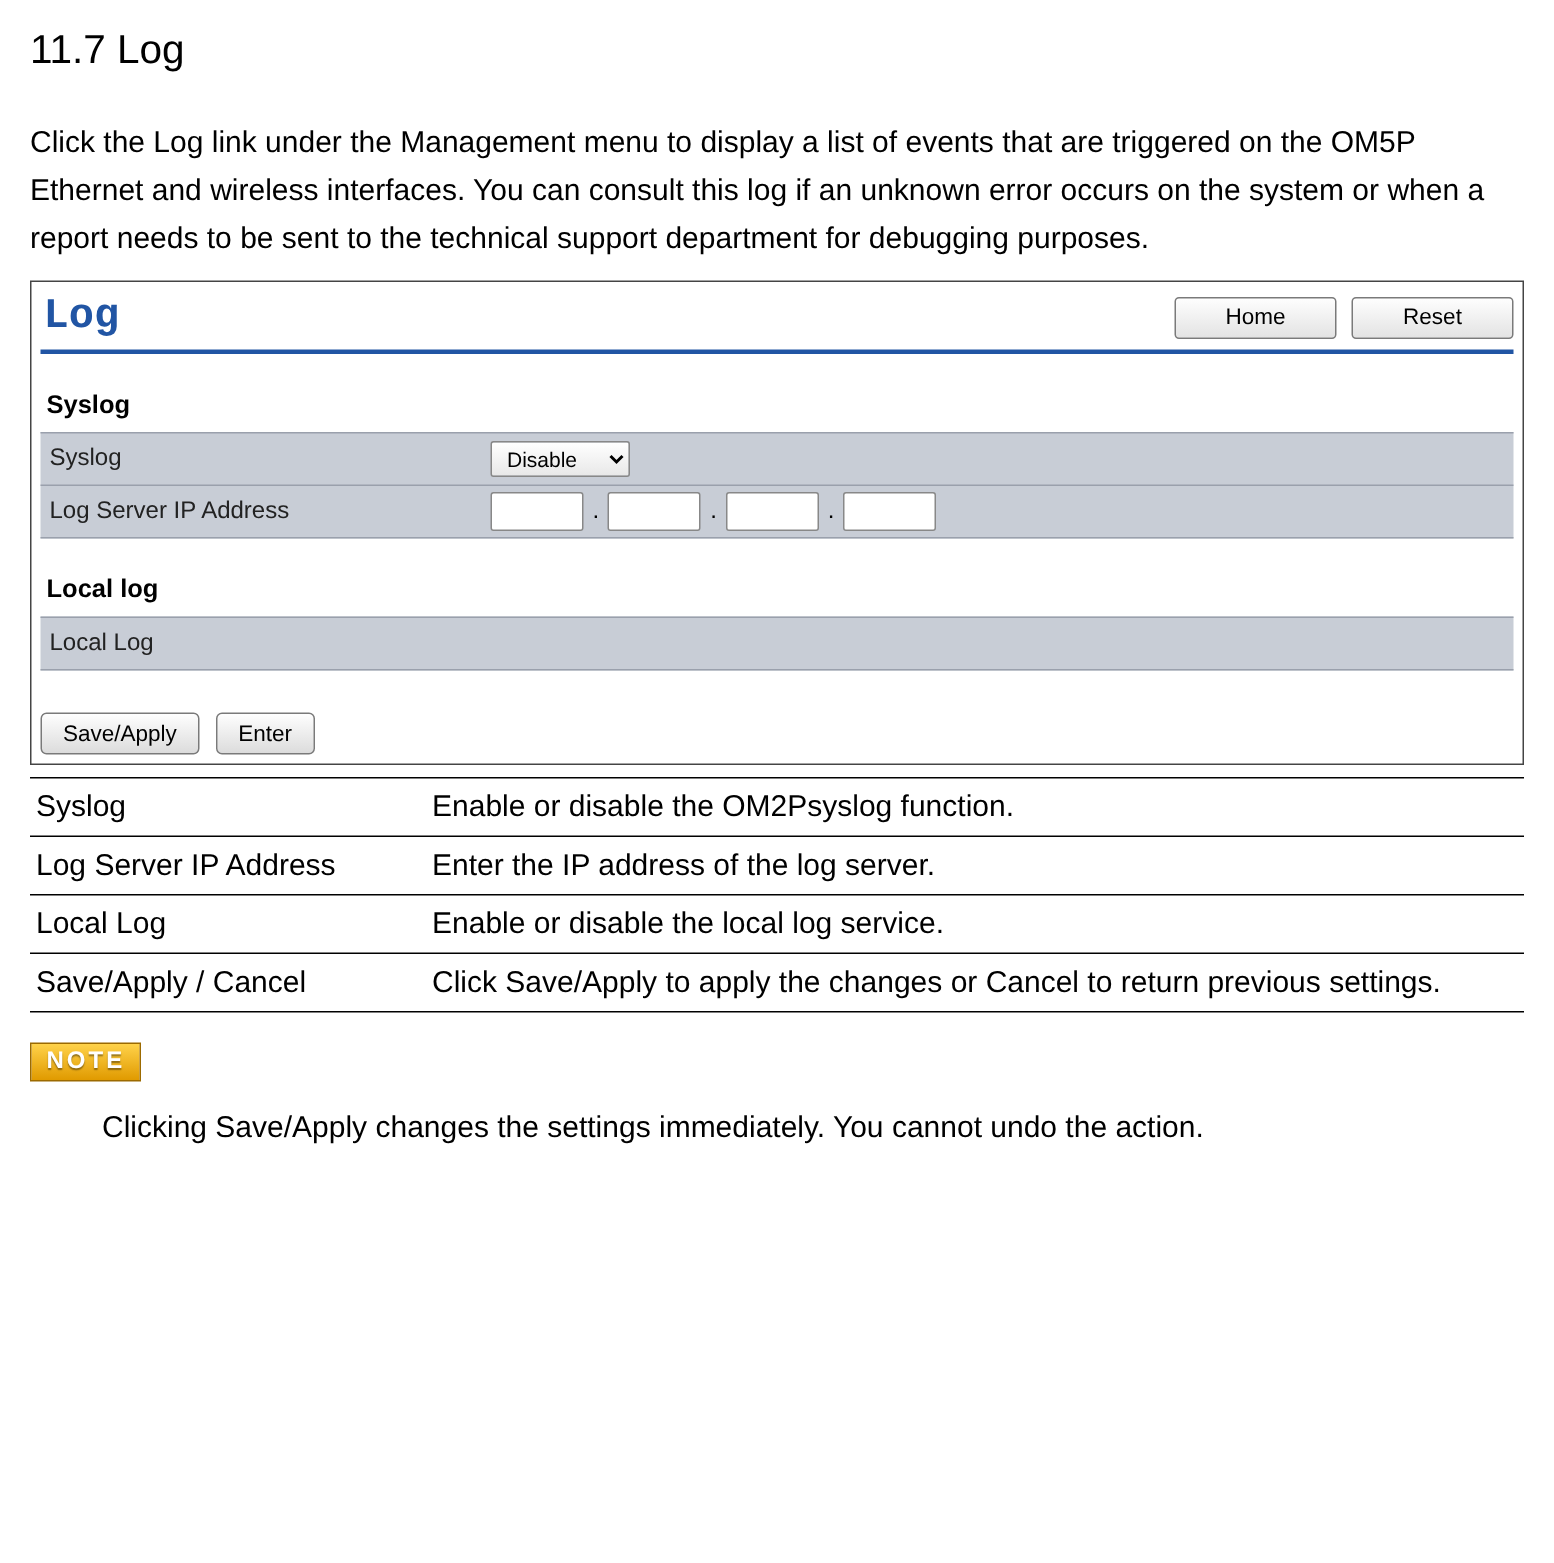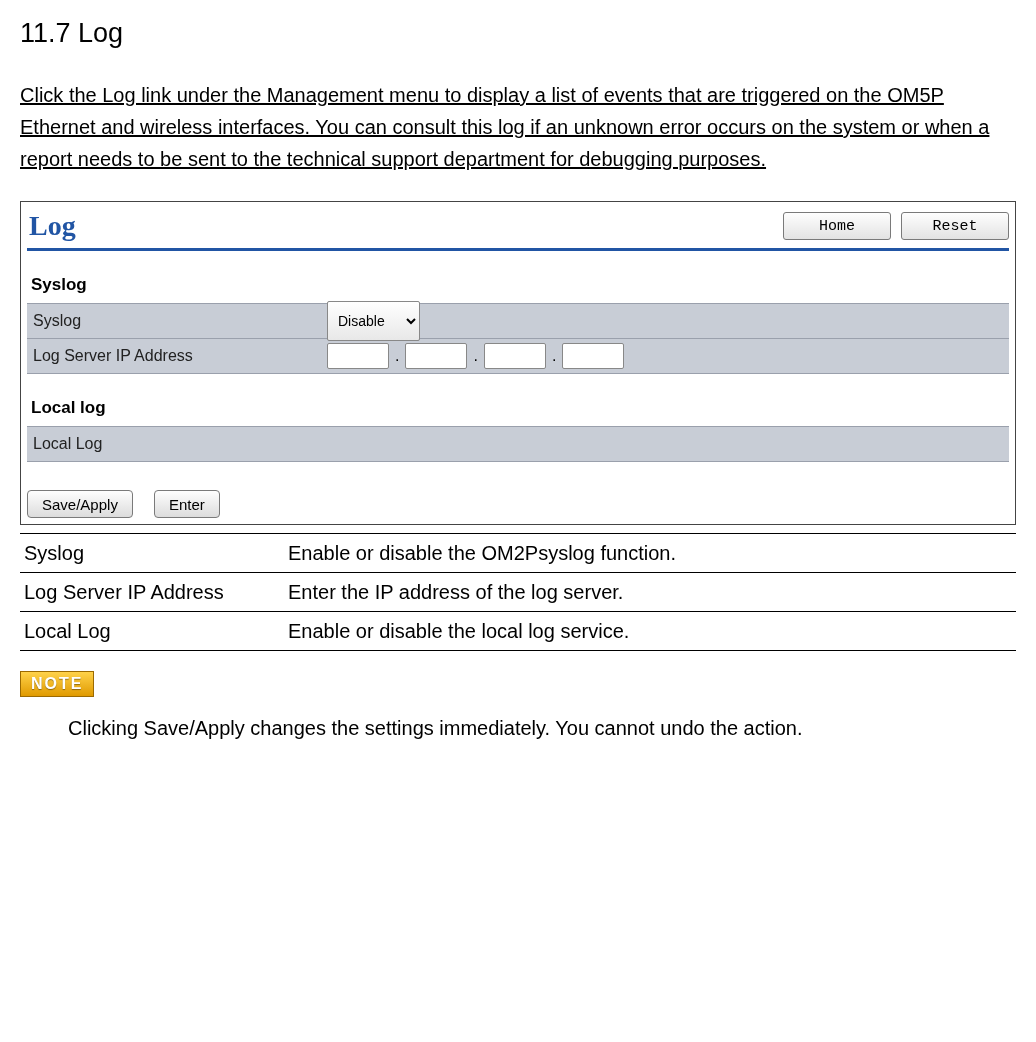--- a/index.html
+++ b/index.html
@@ -9,55 +9,53 @@
     color: #000;
     font-size: 20px;
     width: 996px;
   }
   .section-title {
     font-size: 27px;
     margin-bottom: 30px;
   }
   .intro {
     line-height: 1.6;
-    margin-bottom: 26px;
-    text-decoration: underline;
+    margin-bottom: 12px;
   }
   .screenshot {
     border: 1px solid #444;
     padding: 6px;
     box-sizing: border-box;
     margin-bottom: 8px;
   }
   .ss-header {
     display: flex;
     align-items: center;
     justify-content: space-between;
     border-bottom: 3px solid #2155a4;
     padding: 2px 0 6px 0;
   }
   .ss-title {
     font-size: 28px;
     font-weight: bold;
     color: #2155a4;
-    font-family: Liberation Serif, serif;
+    font-family: Liberation Mono, monospace;
     padding-left: 2px;
   }
   .ss-buttons { display: flex; gap: 10px; }
   .win-btn {
     width: 108px;
     height: 28px;
     border: 1px solid #7a7a7a;
     border-radius: 3px;
     background: linear-gradient(#fefefe, #e3e3e3);
     font-size: 15px;
     color: #000;
     cursor: pointer;
     padding: 0;
-    font-family: Liberation Mono, monospace;
   }
   .ss-subhead {
     font-weight: bold;
     font-size: 17px;
     padding: 24px 0 8px 4px;
   }
   .ss-row {
     display: flex;
     align-items: center;
     background: #c8cdd6;
@@ -67,35 +65,35 @@
   }
   .ss-row + .ss-row { border-top: none; }
   .ss-label {
     width: 292px;
     padding-left: 6px;
     font-size: 16px;
     color: #222;
   }
   .ss-control { flex: 1; padding-left: 2px; display:flex; align-items:center; gap:4px;}
   select.win-select {
-    height: 40px;
+    height: 24px;
     font-size: 14px;
     border: 1px solid #888;
     border-radius: 2px;
     background: linear-gradient(#fff,#e8e8e8);
     padding: 0 18px 0 6px;
   }
   .ip-box {
     width: 56px; height: 22px;
     border: 1px solid #888; border-radius:2px;
     background:#fff;
     font-size:14px; text-align:center;
   }
   .ip-dot { font-size:16px; color:#000; padding:0 2px;}
-  .ss-btn-row { padding-top: 28px; display:flex; gap:21px;}
+  .ss-btn-row { padding-top: 28px; display:flex; gap:11px;}
   .ss-btn {
     height: 28px;
     border: 1px solid #7a7a7a;
     border-radius: 4px;
     background: linear-gradient(#fefefe,#dcdcdc);
     font-size: 15px;
     padding: 0 14px;
     cursor:pointer;
   }
   table.desc-table {
@@ -188,20 +186,24 @@
     <td>Enable or disable the OM2Psyslog function.</td>
   </tr>
   <tr>
     <td>Log Server IP Address</td>
     <td>Enter the IP address of the log server.</td>
   </tr>
   <tr>
     <td>Local Log</td>
     <td>Enable or disable the local log service.</td>
   </tr>
+  <tr>
+    <td>Save/Apply / Cancel</td>
+    <td>Click Save/Apply to apply the changes or Cancel to return previous settings.</td>
+  </tr>
 </tbody>
   </table>
 
 <div class="note-badge">NOTE</div>
 <div class="note-text">Clicking Save/Apply changes the settings immediately. You cannot undo the action.</div>
 
 
 
 
 </body></html>

